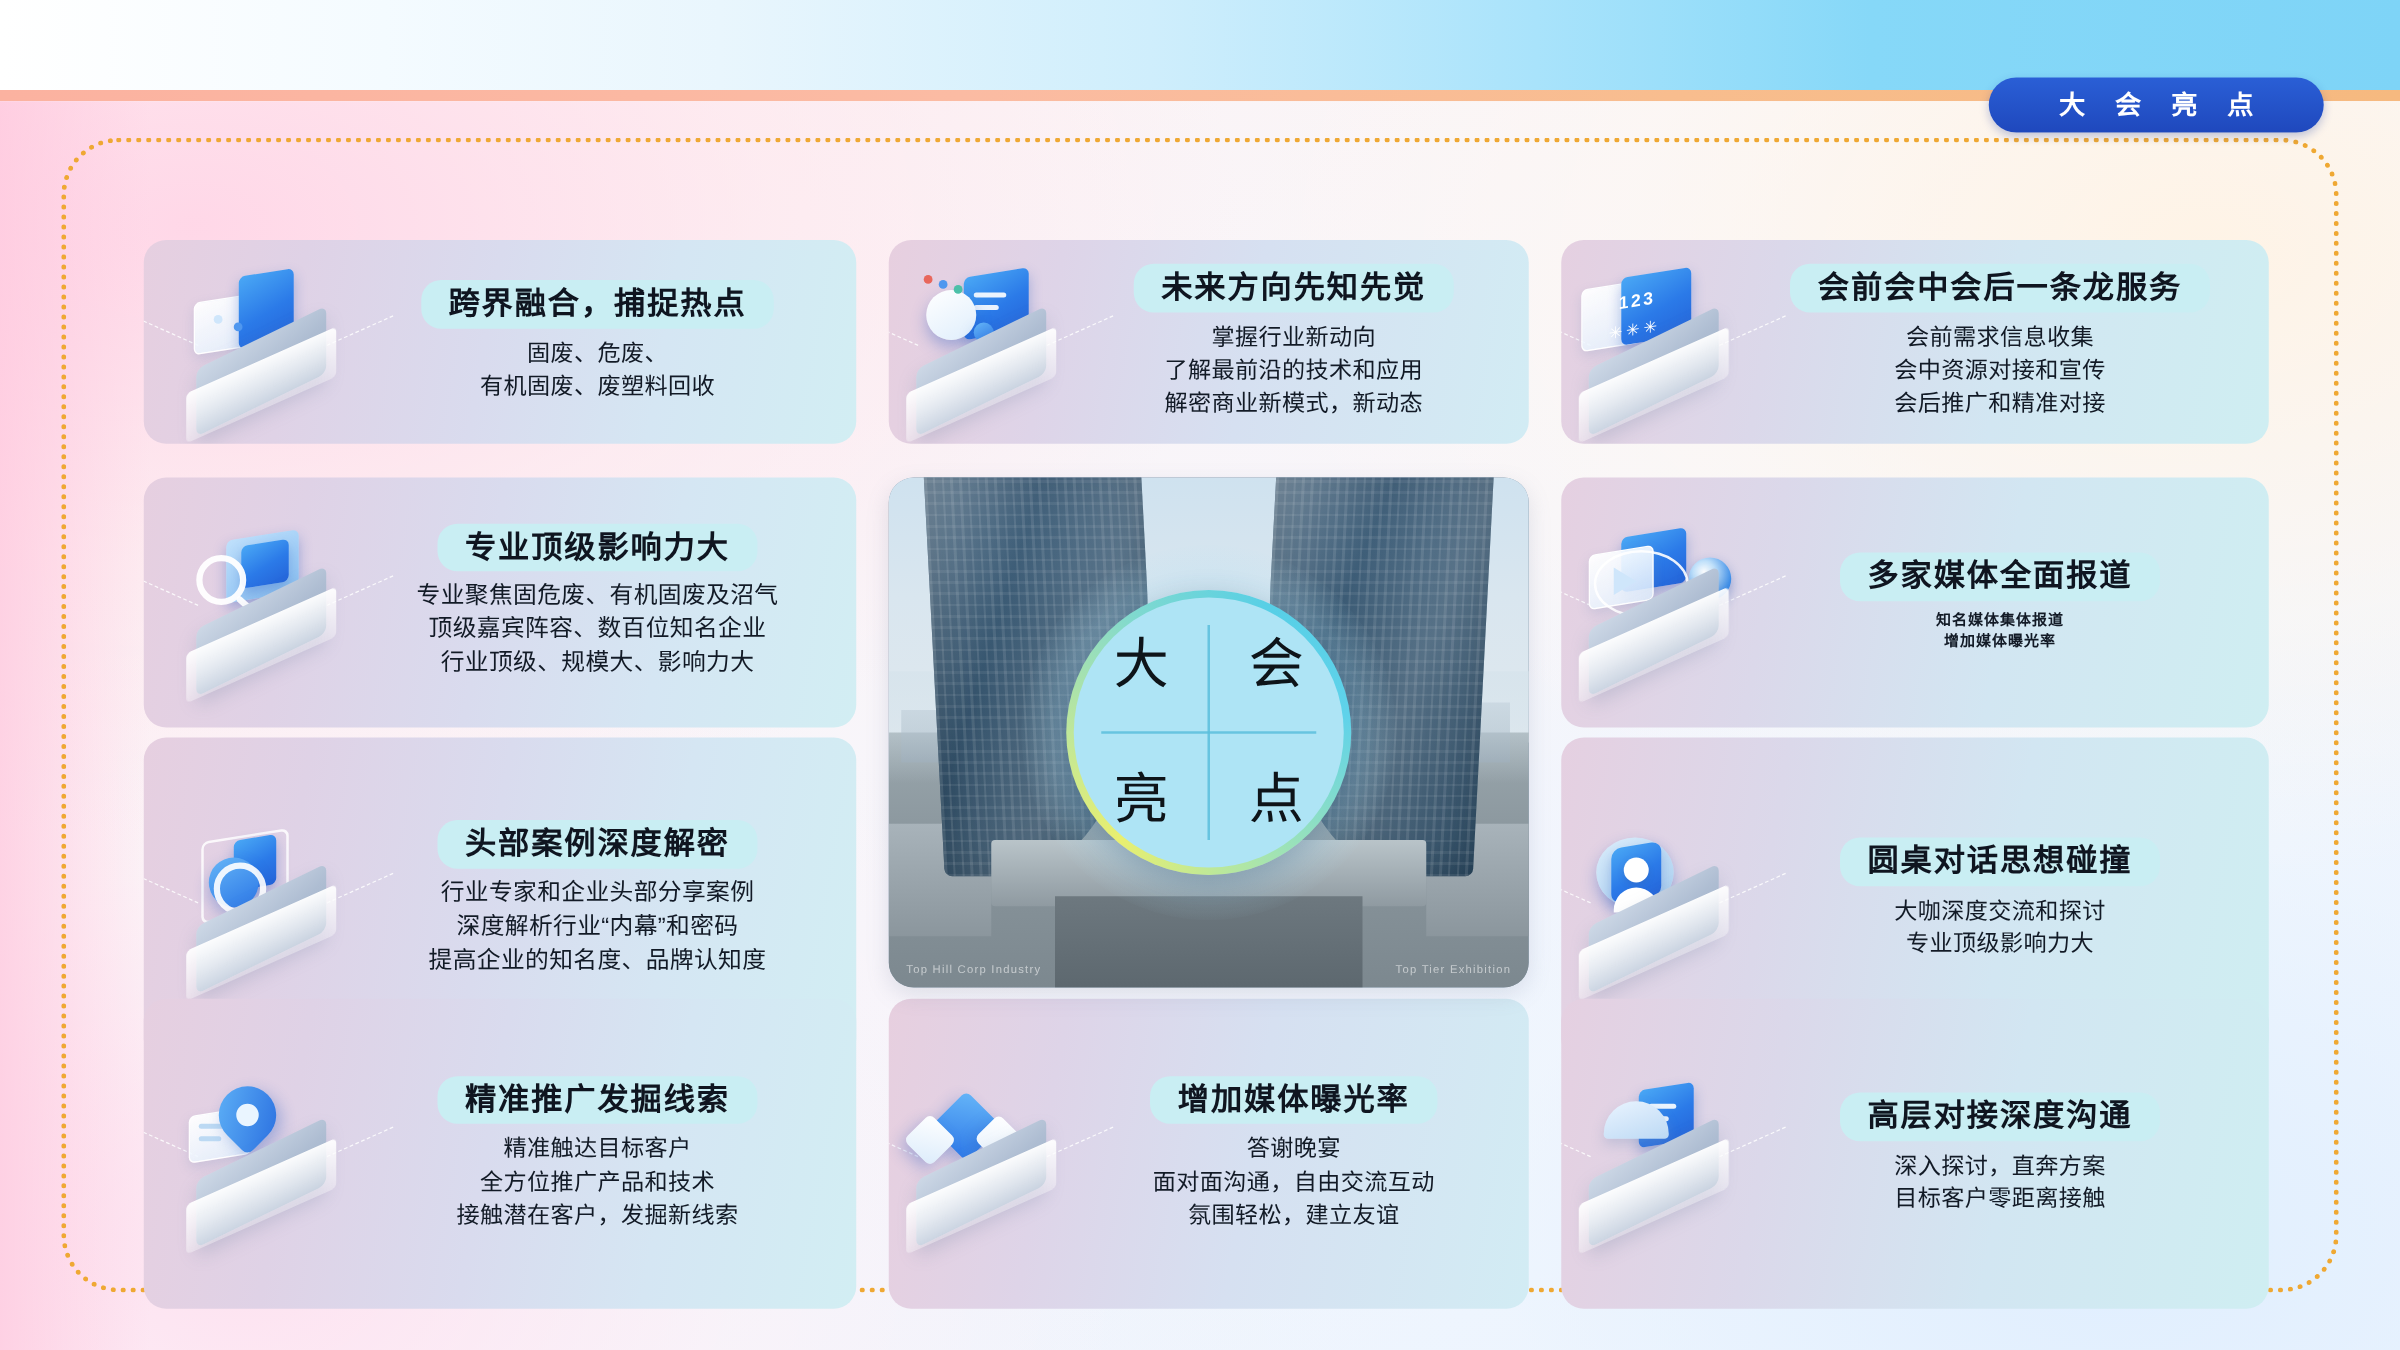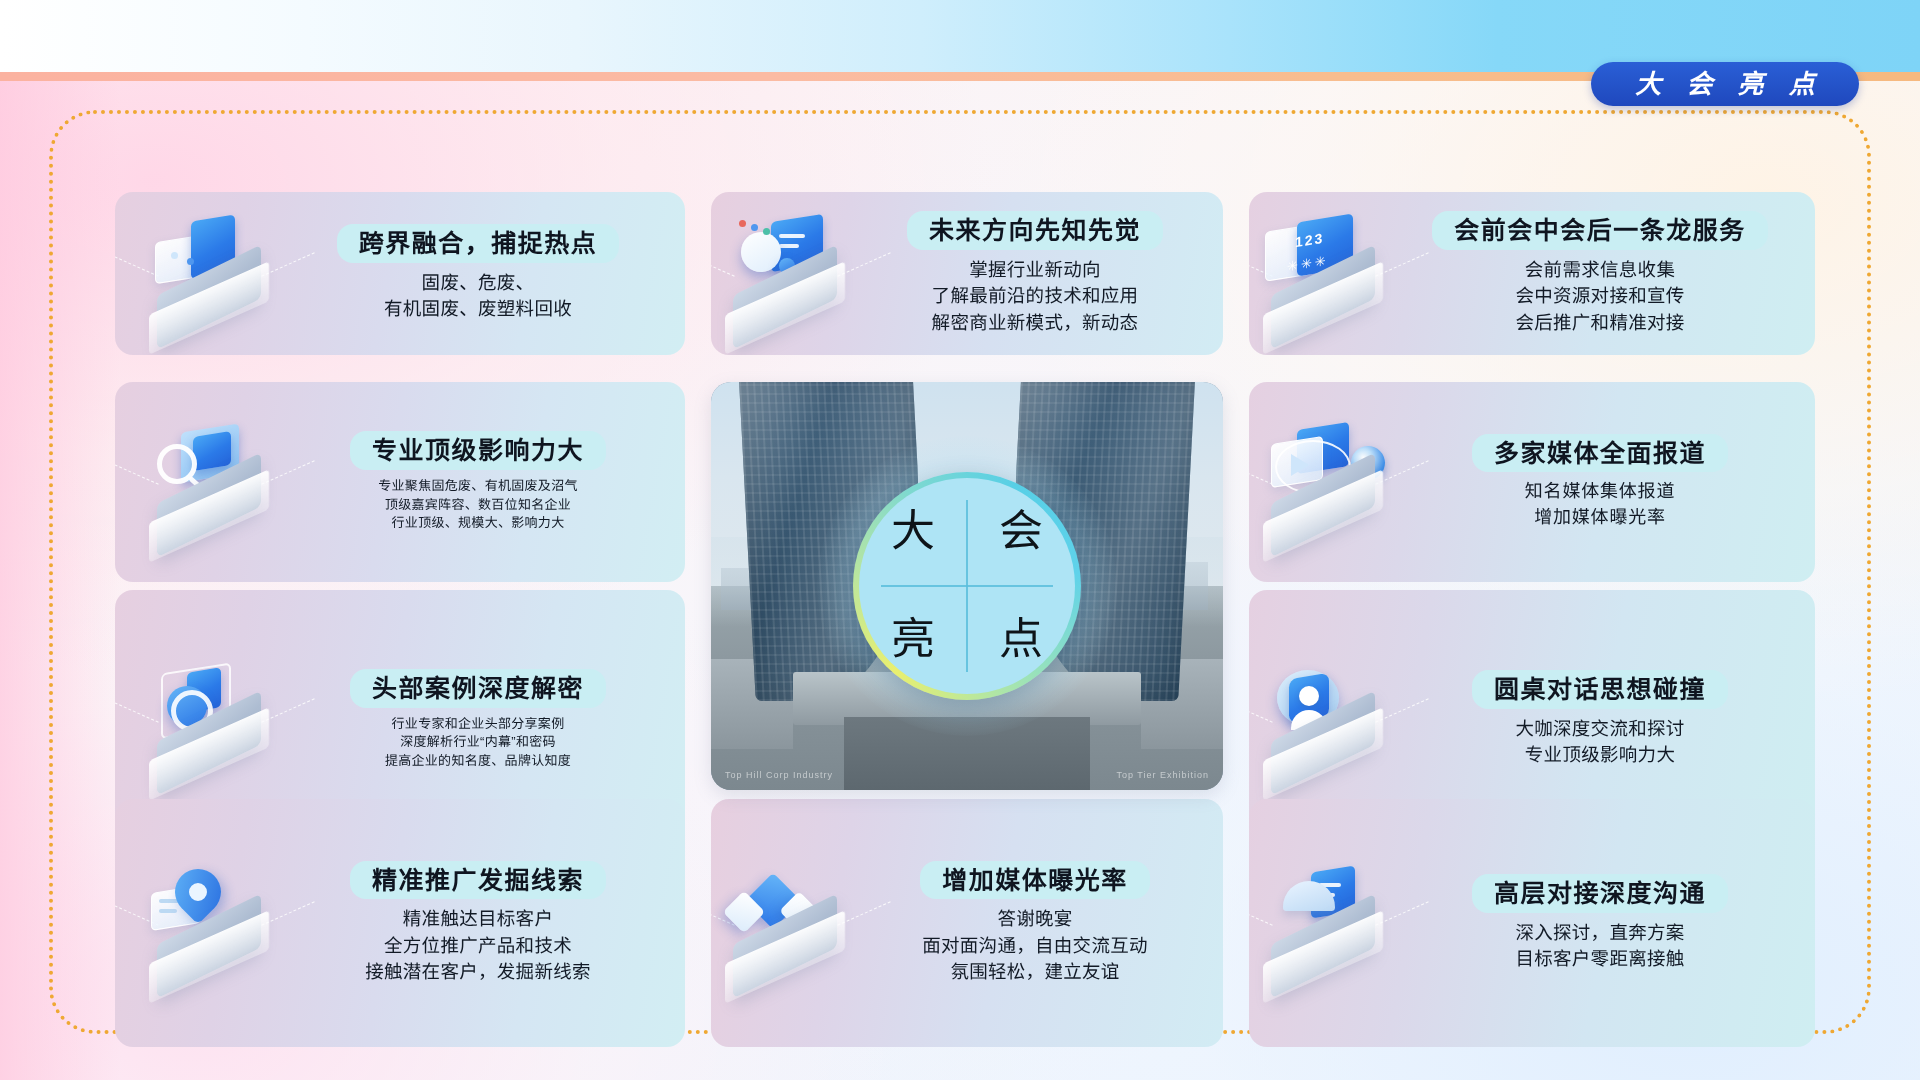--- a/index.html
+++ b/index.html
@@ -51,22 +51,22 @@
   
   .badge{
     position:absolute;right:61px;top:62px;
     width:268px;height:44px;border-radius:22px;
     background:linear-gradient(180deg,#2a5fd6 0%,#1f48bd 100%);
     box-shadow:0 3px 8px rgba(25,60,160,0.28);
     display:flex;align-items:center;justify-content:center;
     z-index:30;
   }
   .badge-text{
-    color:#ffffff;font-size:26px;font-weight:700;letter-spacing:9px;
-    text-indent:9px;line-height:1;font-style:italic;
+    color:#ffffff;font-size:21px;font-weight:700;letter-spacing:9px;
+    text-indent:9px;line-height:1;
   }
 
   
   .grid{
     position:absolute;left:115px;top:192px;width:1700px;height:810px;
   }
 
   
   .card{
     position:absolute;border-radius:18px;overflow:hidden;
@@ -240,22 +240,22 @@
     padding:5px 22px;margin-bottom:7px;
   }
   .pill-title{
     color:#0f1520;font-size:25px;font-weight:700;letter-spacing:1.5px;line-height:1.15;
     white-space:nowrap;
   }
   .sub{
     color:#121a26;font-size:18.5px;line-height:1.42;text-align:center;
     letter-spacing:0.3px;white-space:nowrap;
   }
-  .sub.bold{font-weight:400;font-size:18px;letter-spacing:0.8px;}
-  .sub.tight{font-size:13px;}
+  .sub.bold{font-weight:700;font-size:12px;letter-spacing:0.8px;}
+  .sub.tight{font-size:19px;}
 
   
   .city{position:absolute;inset:0;overflow:hidden;}
   .sky{
     position:absolute;left:0;top:0;width:100%;height:52%;
     background:linear-gradient(180deg,#cfe2ef 0%,#d9e6ef 45%,#dfe8ee 100%);
   }
   .ground{
     position:absolute;left:0;bottom:0;width:100%;height:50%;
     background:linear-gradient(180deg,#9aa7ad 0%,#8b979e 40%,#7c888f 100%);

